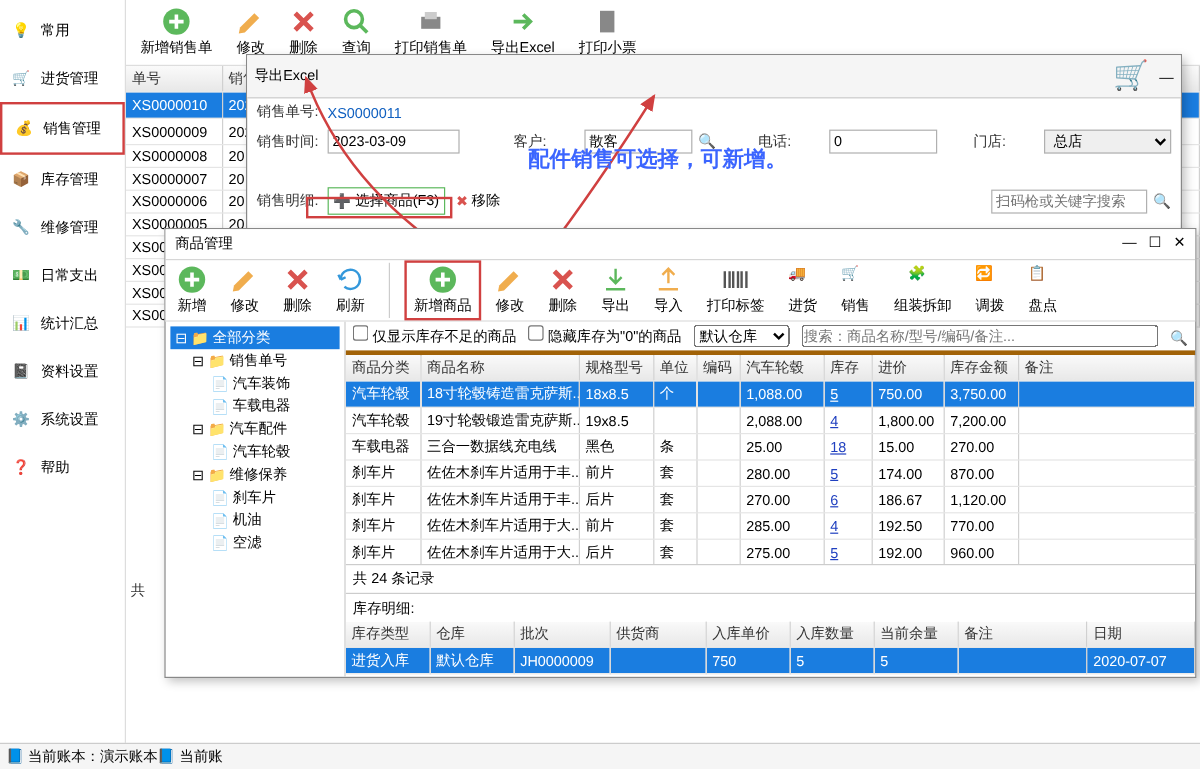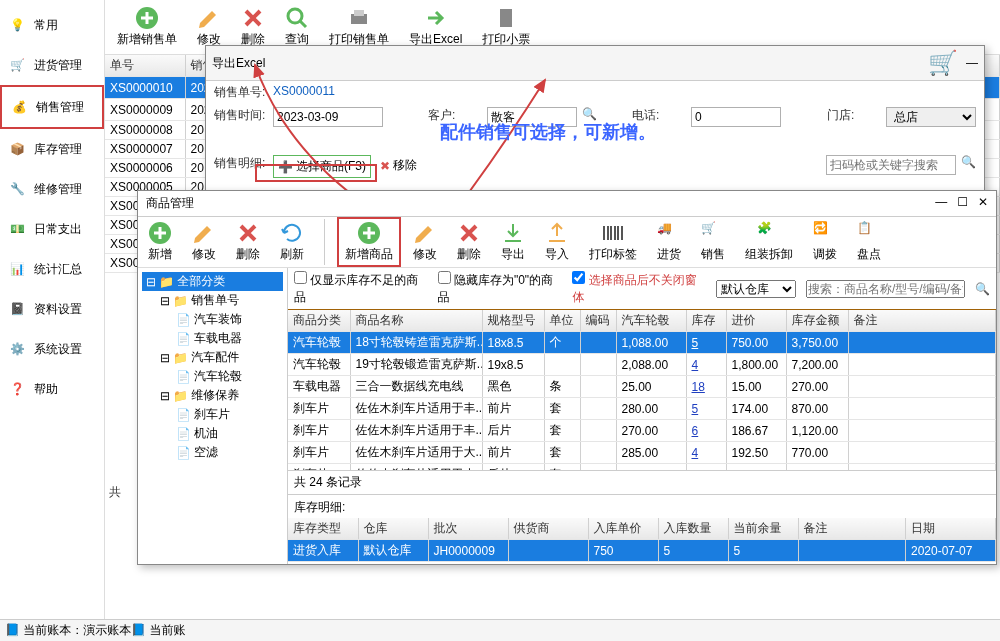--- a/index.html
+++ b/index.html
@@ -13,21 +13,21 @@
 .toolbar { display: flex; gap: 8px; padding: 4px 6px; background: #fff; border-bottom: 1px solid #ddd; }
 .tb-btn { display: flex; flex-direction: column; align-items: center; cursor: pointer; padding: 2px 6px; gap: 1px; }
 .tb-icon { width: 24px; height: 24px; }
 .table { border-collapse: collapse; width: 100%; }
 .table th, .table td { border-right: 1px solid #d0d0d0; border-bottom: 1px solid #e5e5e5; padding: 2px 5px; text-align: left; height: 18px; white-space: nowrap; overflow: hidden; }
 .table th { background: linear-gradient(#fafafa,#e8e8e8); font-weight: normal; color: #333; }
 .row-sel td { background: #1a7de0 !important; color: #fff !important; }
 .green { color: #2aa52a; font-weight: bold; }
 .tag-unpaid { background: #ff9800; color: #fff; padding: 0 6px; }
 .dialog { position: absolute; background: #fff; border: 1px solid #888; box-shadow: 3px 3px 8px rgba(0,0,0,.25); }
-.form-row { display: flex; align-items: flex-start; gap: 5px; padding: 3px 8px; }
+.form-row { display: flex; align-items: center; gap: 5px; padding: 3px 8px; }
 .form-row .lbl { color: #333; min-width: 54px; }
 .form-row input, .form-row select { border: 1px solid #b0b0b0; padding: 1px 3px; height: 20px; }
 .annot { position: absolute; color: #3b65ff; font-size: 18px; font-weight: bold; pointer-events: none; }
 .arrow { position: absolute; pointer-events: none; }
 .tree { padding: 4px; }
 .tree-item { display: flex; align-items: center; gap: 3px; padding: 1px 0 1px 4px; cursor: pointer; }
 .tree-item.sel { background: #1a7de0; color: #fff; }
 .stock { color: #2040c0; text-decoration: underline; text-align: right; }
 .num-r { text-align: right; }
 .footer { position: absolute; bottom: 0; left: 0; right: 0; border-top: 1px solid #ccc; background: #f5f5f5; font-size: 11px; padding: 2px 5px; display:flex; gap:0;}
@@ -274,21 +274,21 @@
       </div>
       <div class="form-row">
         <span class="lbl">销售时间:</span>
         <input style="width: 110px;" value="2023-03-09">
         <span class="lbl" style="margin-left:40px">客户:</span>
         <input style="width: 90px;" value="散客">
         <span style="color:#1a7de0;cursor:pointer">🔍</span>
         <span class="lbl" style="margin-left:30px">电话:</span>
         <input style="width: 90px;" value="0">
         <span class="lbl" style="margin-left:auto">门店:</span>
-        <select style="width:90px"><option>总店</option></select>
+        <select style="width:106px"><option>总店</option></select>
       </div>
       <div class="form-row" style="margin-top:22px">
         <span class="lbl">销售明细:</span>
         <span style="border:1px solid #5cb85c;padding:2px 4px;display:inline-flex;align-items:center;gap:3px;cursor:pointer">
             <span style="color:#5cb85c">➕</span>
             <span>选择商品(F3)</span>
           </span>
         <span style="padding:2px 4px;display:inline-flex;align-items:center;gap:3px;cursor:pointer">
             <span style="color:#d9534f">✖</span>
             <span>移除</span>
@@ -412,24 +412,23 @@
             <div class="tree-item" style="padding-left:18px">⊟ 📁 <span>汽车配件</span></div>
             <div class="tree-item" style="padding-left:34px">📄 <span>汽车轮毂</span></div>
             <div class="tree-item" style="padding-left:18px">⊟ 📁 <span>维修保养</span></div>
             <div class="tree-item" style="padding-left:34px">📄 <span>刹车片</span></div>
             <div class="tree-item" style="padding-left:34px">📄 <span>机油</span></div>
             <div class="tree-item" style="padding-left:34px">📄 <span>空滤</span></div>
           </div>
         </div>
 
         <div style="flex:1;display:flex;flex-direction:column;overflow:hidden">
-          <div style="display:flex;align-items:center;gap:10px;padding:3px 6px;border-bottom:1px solid #a16207">
+          <div style="display:flex;align-items:flex-end;gap:10px;padding:3px 6px;border-bottom:4px solid #a16207">
             <label><input type="checkbox" style=""> <span>仅显示库存不足的商品</span></label>
             <label><input type="checkbox" style=""> <span>隐藏库存为"0"的商品</span></label>
-            <label style="color:#d04040"><input type="checkbox" checked="" style=""> <span>选择商品后不关闭窗体</span></label>
             <select style="min-width:80px"><option>默认仓库</option></select>
             <input style="flex: 1 1 0%; color: rgb(170, 170, 170);" placeholder="搜索：商品名称/型号/编码/备注...">
             <span>🔍</span>
           </div>
           <div style="flex:1;overflow:auto">
             <table class="table" style="table-layout:fixed;width:100%">
               <colgroup>
                   <col width="62">
                   <col width="132">
                   <col width="62">

